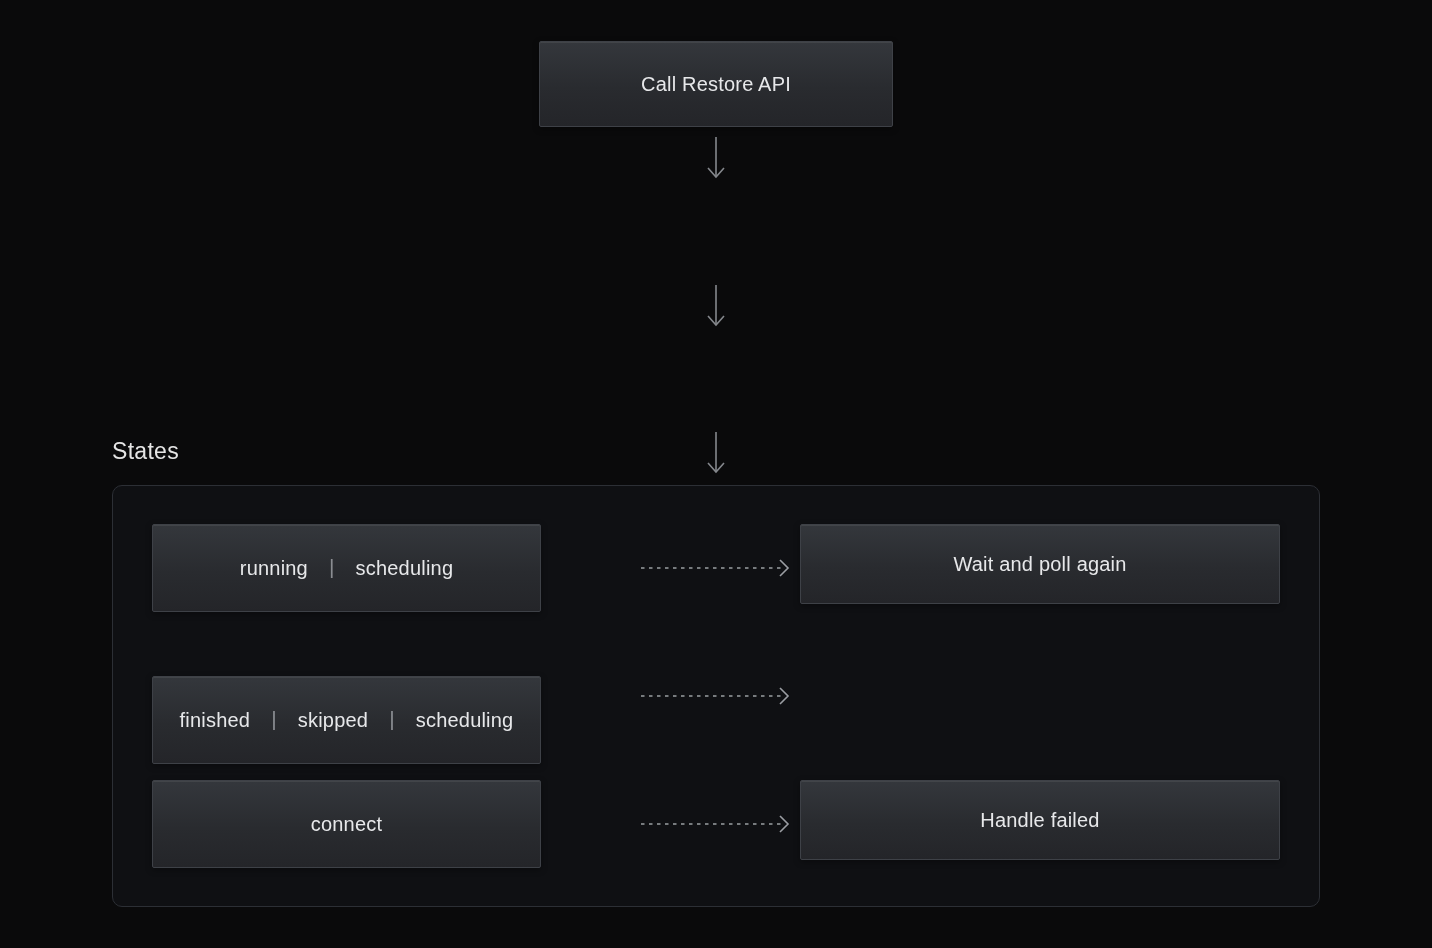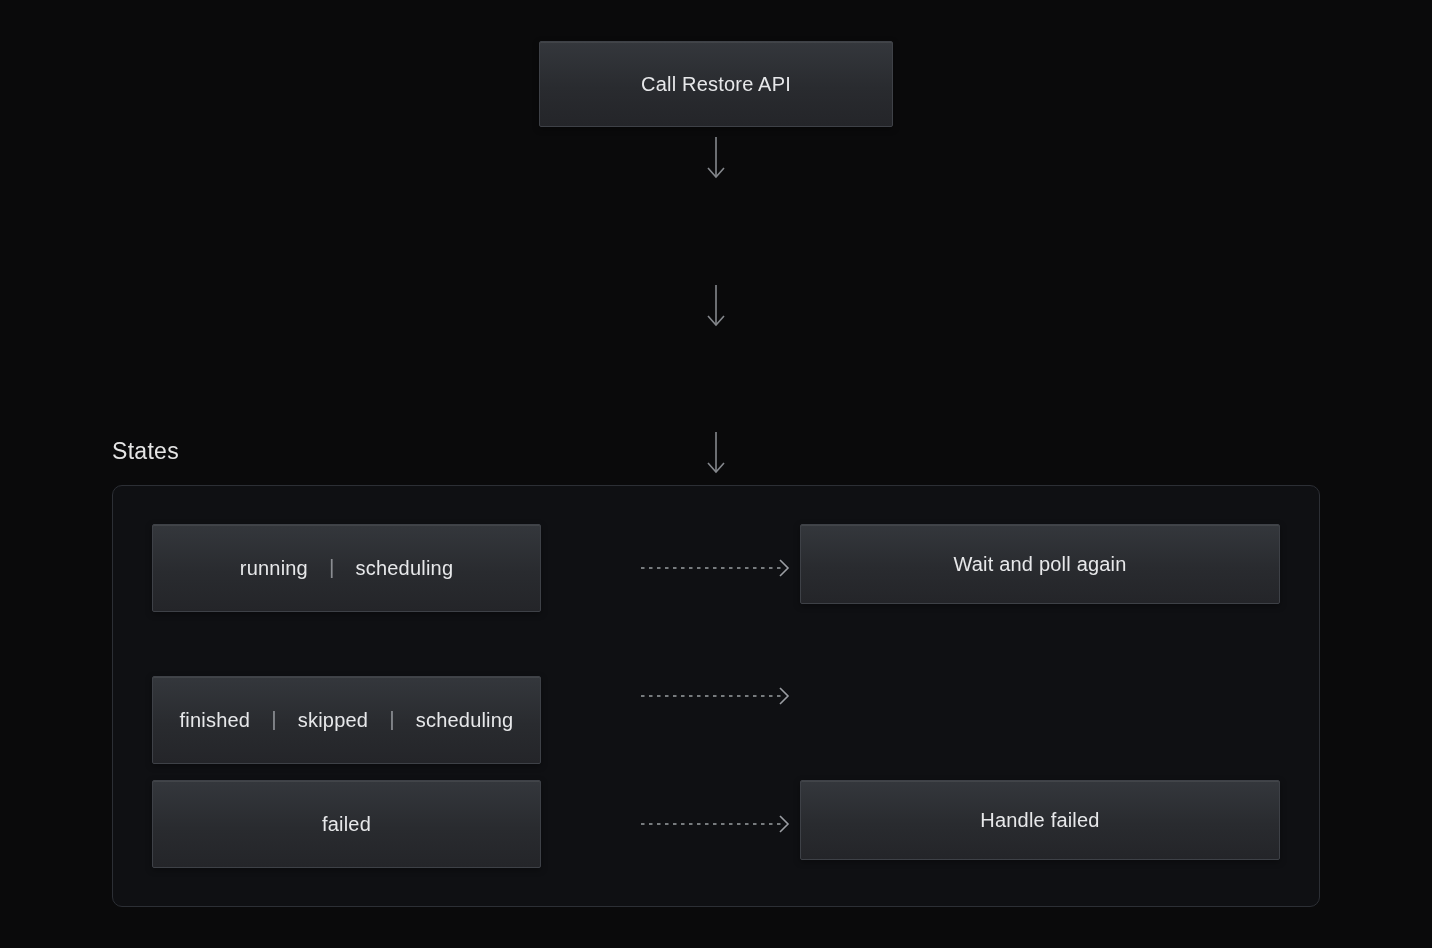--- a/index.html
+++ b/index.html
@@ -118,21 +118,21 @@
     <span>skipped</span>
     <span class="sep">|</span>
     <span>scheduling</span>
   </div>
   <svg class="d-arrow row1" viewBox="0 0 158 22">
     <line x1="2" y1="11" x2="146" y2="11" stroke="#9b9ea3" stroke-width="1.6" stroke-dasharray="3.5 4.5"></line>
     <polyline points="141,3 149,11 141,19" fill="none" stroke="#9b9ea3" stroke-width="1.6"></polyline>
   </svg>
 
   <div class="node state-box row2">
-    <span>failed</span>
+    <span>connect</span>
   </div>
   <svg class="d-arrow row2" viewBox="0 0 158 22">
     <line x1="2" y1="11" x2="146" y2="11" stroke="#9b9ea3" stroke-width="1.6" stroke-dasharray="3.5 4.5"></line>
     <polyline points="141,3 149,11 141,19" fill="none" stroke="#9b9ea3" stroke-width="1.6"></polyline>
   </svg>
   <div class="node outcome-box row2">
     <span>Handle failed</span>
   </div>
 
 </div>

